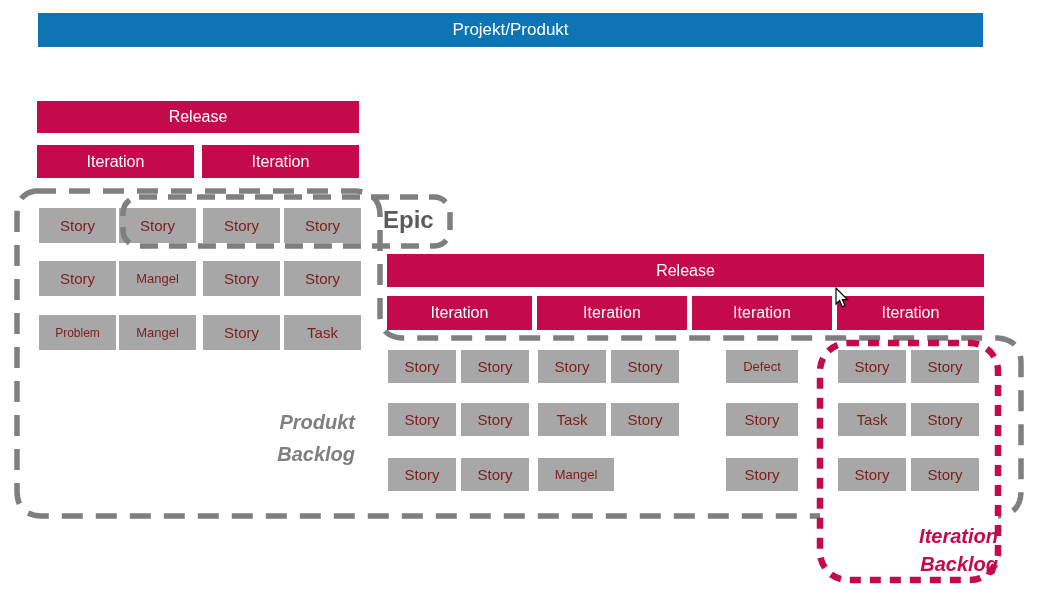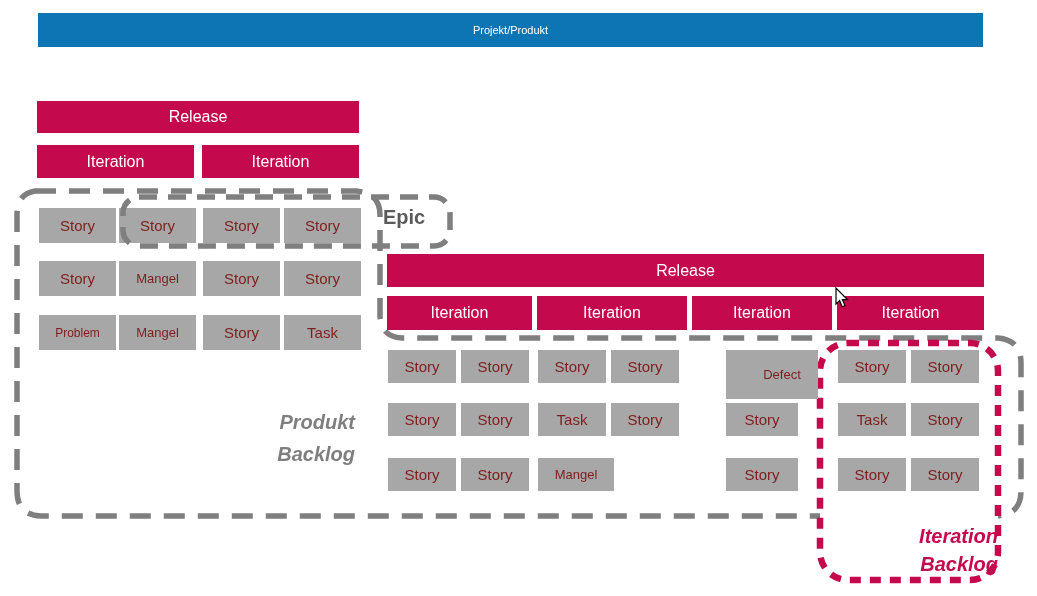--- a/index.html
+++ b/index.html
@@ -5,35 +5,35 @@
   html,body{margin:0;padding:0;background:#fff;}
   .stage{
     position:relative;width:1037px;height:596px;background:#fff;overflow:hidden;
     font-family:"Liberation Sans","DejaVu Sans",sans-serif;
   }
   .layer{position:absolute;left:0;top:0;width:1037px;height:596px;pointer-events:none;}
   .bar{
     position:absolute;display:flex;align-items:center;justify-content:center;
     color:#fff;box-sizing:border-box;white-space:nowrap;
   }
-  .bar.blue{background:var(--blue);font-size:11px;}
+  .bar.blue{background:var(--blue);font-size:17px;}
   .bar.blue.selected{border:2px solid var(--sel);}
   .bar.crimson{background:var(--crimson);font-size:16px;}
   .card{
     position:absolute;display:flex;align-items:center;justify-content:center;
     background:var(--card);color:#7f1d1d;font-size:15px;white-space:nowrap;
   }
   .card.sm{font-size:13px;}
   .card.xs{font-size:12px;}
   .lbl{
     position:absolute;font-weight:bold;text-align:right;white-space:nowrap;font-style:italic;
   }
   .lbl.gray{color:var(--line);font-size:20px;line-height:32px;}
   .lbl.crimsontxt{color:var(--crimson);font-size:20px;line-height:28px;}
-  .epic-lbl{position:absolute;font-weight:bold;color:var(--epictxt);font-size:20px;}
+  .epic-lbl{position:absolute;font-weight:bold;color:var(--epictxt);font-size:24px;}
   svg .gline{stroke:var(--line);fill:none;}
   svg .cline{stroke:var(--crimson);fill:#fff;}
   .z1{z-index:1}.z2{z-index:2}.z3{z-index:3}.z4{z-index:4}.z5{z-index:5}.z6{z-index:6}.z10{z-index:10}
 </style>
 </head>
 <body>
 
 <div class="stage" style="--blue: #0d75b3; --crimson: #c40a4d; --card: #a7a7a7; --line: #7f7f7f; --epictxt: #5a5a5a; --sel: #7eb3d6;">
 
   <svg class="layer z1" viewBox="0 0 1037 596">
@@ -95,21 +95,21 @@
       <div class="card" style="left: 461px; top: 350px; width: 68px; height: 33px;">Story</div>
       <div class="card" style="left: 388px; top: 403px; width: 68px; height: 33px;">Story</div>
       <div class="card" style="left: 461px; top: 403px; width: 68px; height: 33px;">Story</div>
       <div class="card" style="left: 388px; top: 458px; width: 68px; height: 33px;">Story</div>
       <div class="card" style="left: 461px; top: 458px; width: 68px; height: 33px;">Story</div>
       <div class="card" style="left: 538px; top: 350px; width: 68px; height: 33px;">Story</div>
       <div class="card" style="left: 611px; top: 350px; width: 68px; height: 33px;">Story</div>
       <div class="card" style="left: 538px; top: 403px; width: 68px; height: 33px;">Task</div>
       <div class="card" style="left: 611px; top: 403px; width: 68px; height: 33px;">Story</div>
       <div class="card sm" style="left: 538px; top: 458px; width: 76px; height: 33px;">Mangel</div>
-      <div class="card sm" style="left: 726px; top: 350px; width: 72px; height: 49px; padding-left: 20px;">Defect</div>
+      <div class="card sm" style="left: 726px; top: 350px; width: 72px; height: 33px;">Defect</div>
       <div class="card" style="left: 726px; top: 403px; width: 72px; height: 33px;">Story</div>
       <div class="card" style="left: 726px; top: 458px; width: 72px; height: 33px;">Story</div>
       <div class="card" style="left: 838px; top: 350px; width: 68px; height: 33px;">Story</div>
       <div class="card" style="left: 911px; top: 350px; width: 68px; height: 33px;">Story</div>
       <div class="card" style="left: 838px; top: 403px; width: 68px; height: 33px;">Task</div>
       <div class="card" style="left: 911px; top: 403px; width: 68px; height: 33px;">Story</div>
       <div class="card" style="left: 838px; top: 458px; width: 68px; height: 33px;">Story</div>
       <div class="card" style="left: 911px; top: 458px; width: 68px; height: 33px;">Story</div>
     </div>
 

